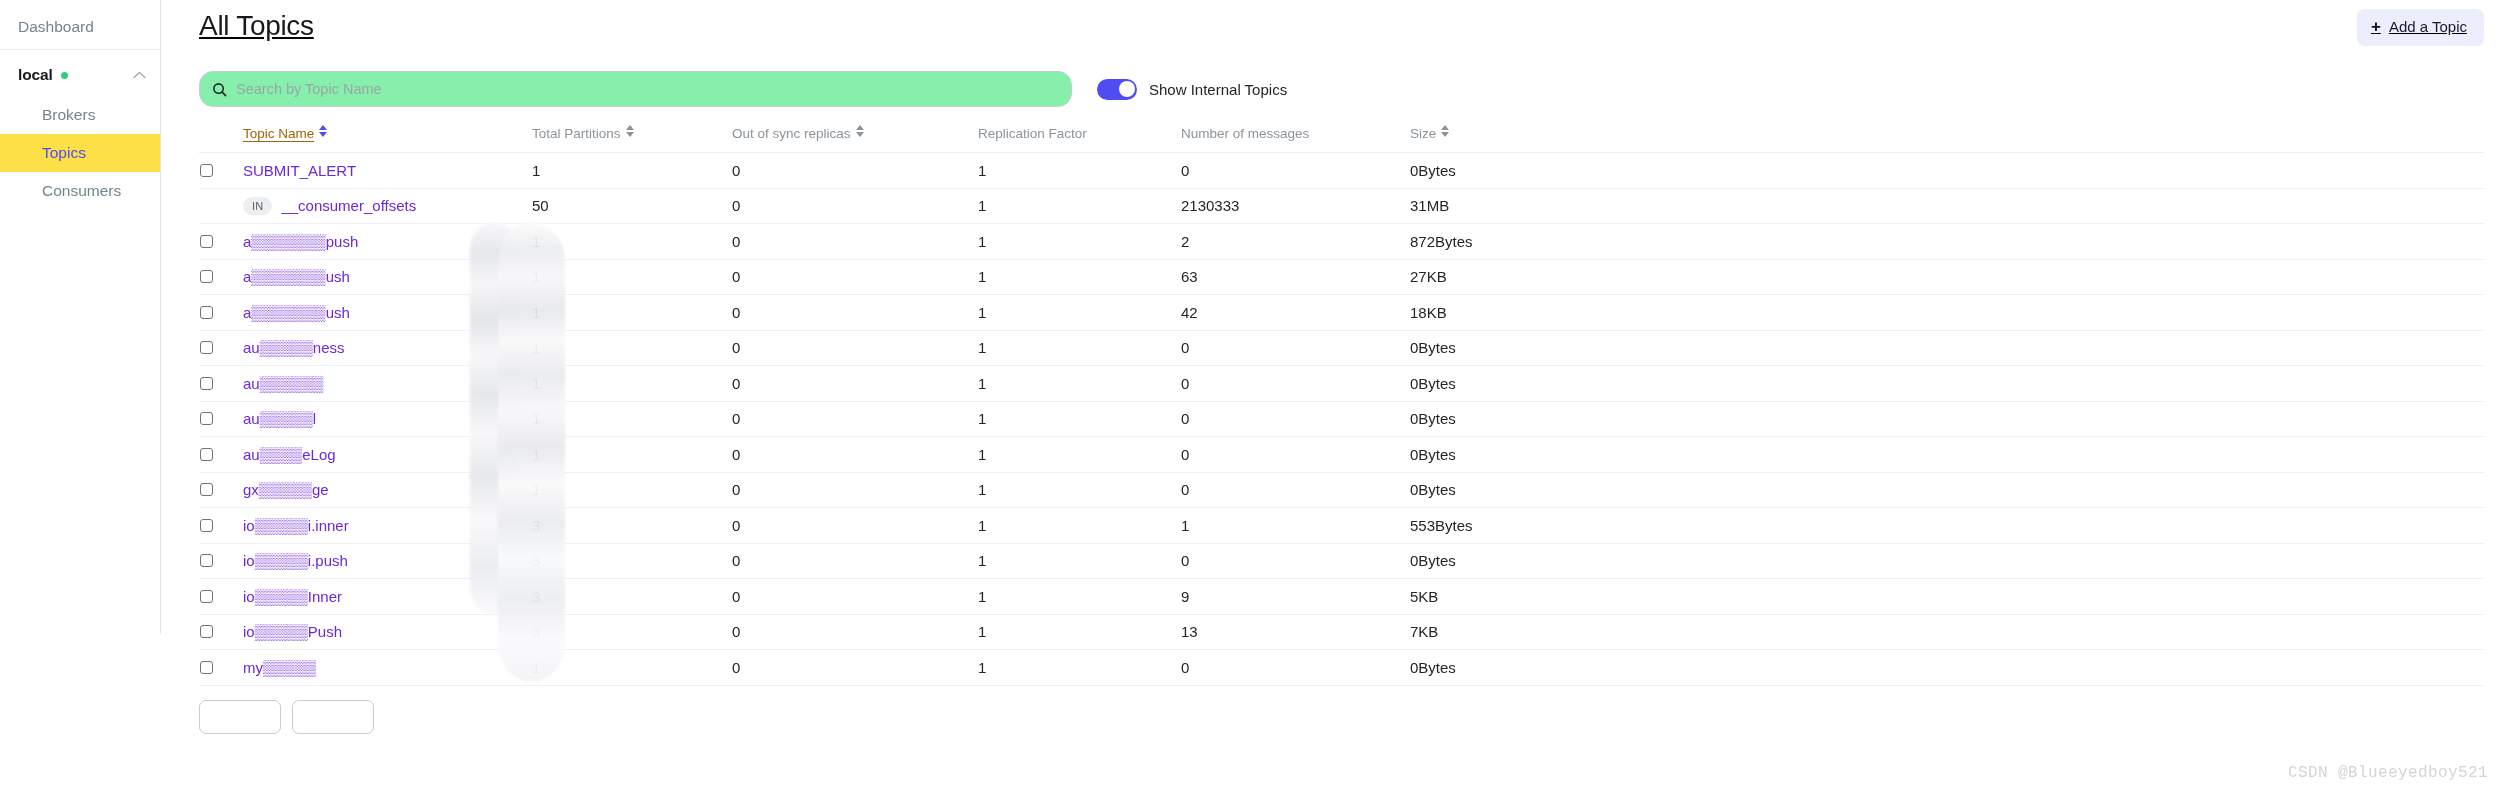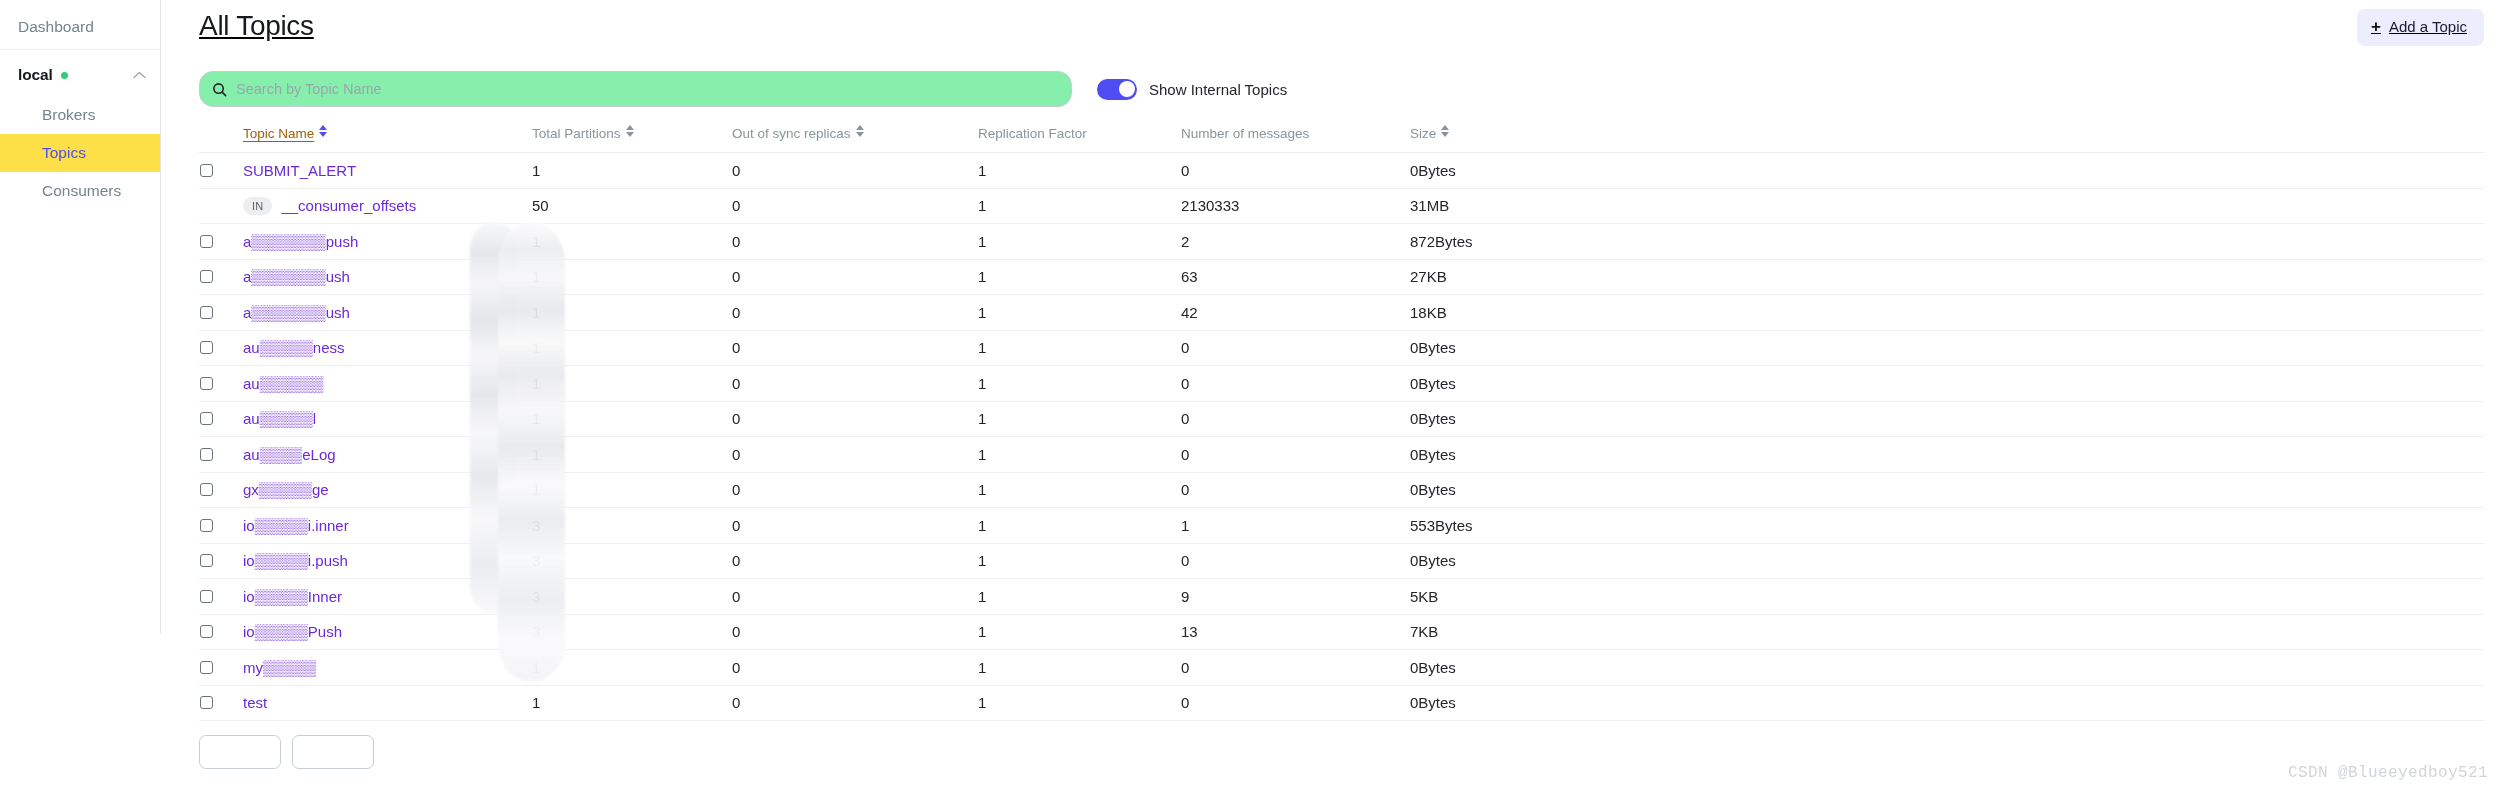--- a/index.html
+++ b/index.html
@@ -665,35 +665,20 @@
                 <span class="name-cell">
                   <span class="topic-name">my▒▒▒▒▒</span>
                 </span>
               </td>
               <td>1</td>
               <td>0</td>
               <td>1</td>
               <td>0</td>
               <td>0Bytes</td>
             </tr>
-            <tr>
-              <td>
-                <span class="chk"></span>
-              </td>
-              <td>
-                <span class="name-cell">
-                  <span class="topic-name">test</span>
-                </span>
-              </td>
-              <td>1</td>
-              <td>0</td>
-              <td>1</td>
-              <td>0</td>
-              <td>0Bytes</td>
-            </tr>
           </tbody>
       </table>
     </div>
 
     <div class="pagination">
       <button class="page-btn"></button>
       <button class="page-btn"></button>
     </div>
 
     <div class="redaction-2"></div>

